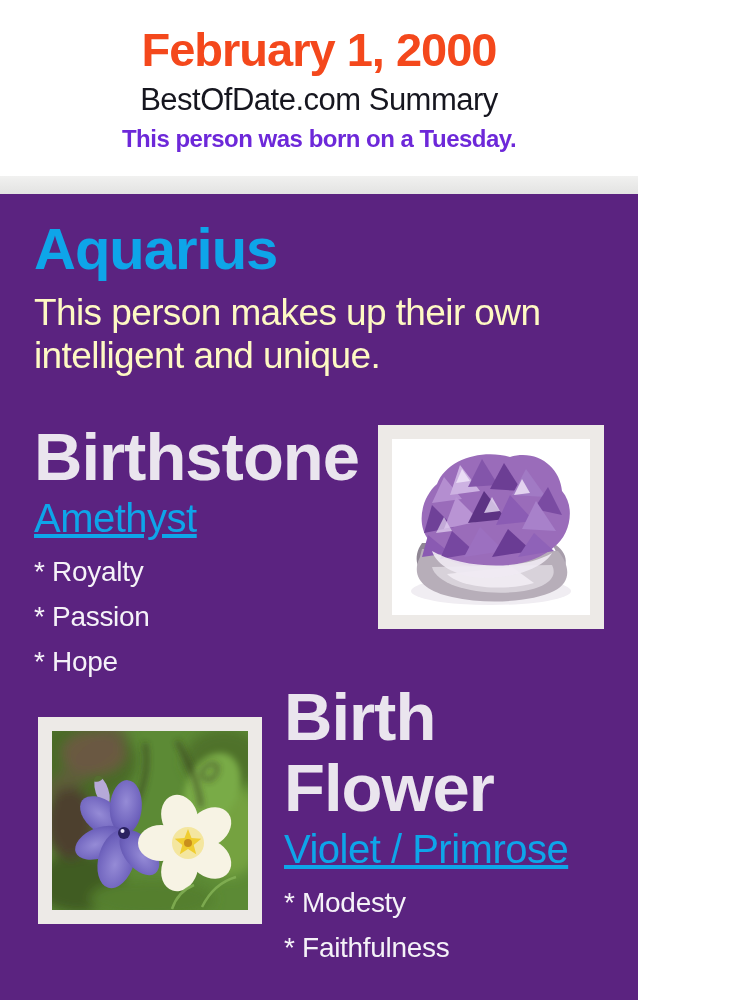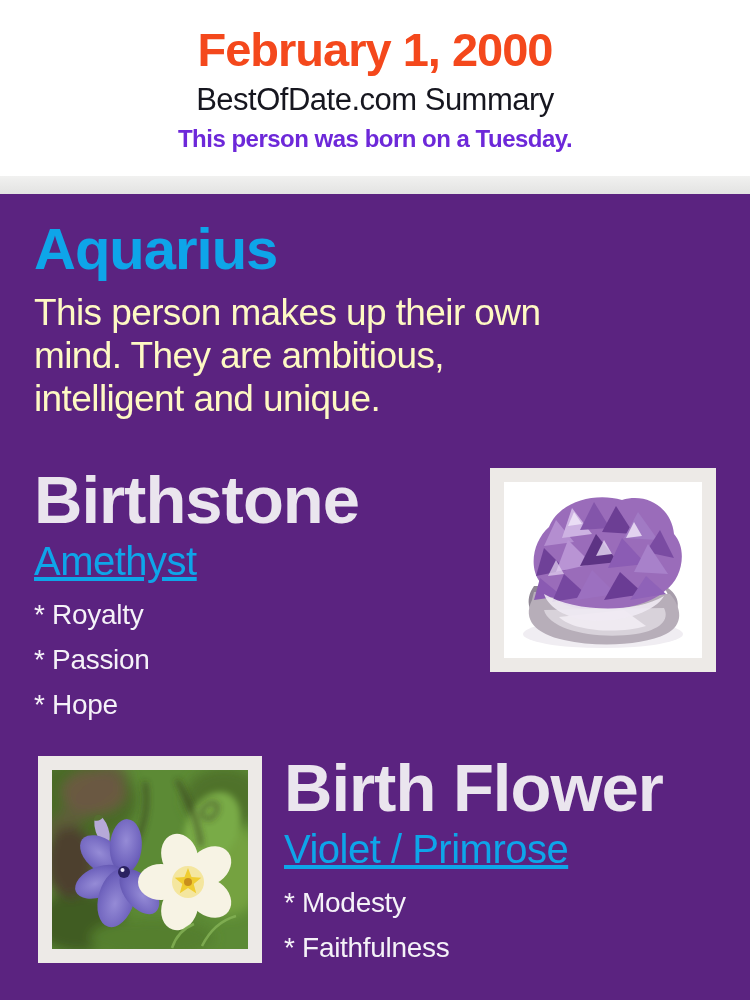--- a/index.html
+++ b/index.html
@@ -1,40 +1,40 @@
 <!DOCTYPE html>
 <html><head>
 <meta charset="utf-8">
 <style>
   * { margin:0; padding:0; box-sizing:border-box; }
   html,body { width:750px; height:1000px; }
   body { font-family:"Liberation Sans", sans-serif; background:#ffffff; overflow:hidden; }
 
-  .page { width:750px; height:1000px; display:flex; flex-direction:column; }
+  .page { width:638px; height:1000px; display:flex; flex-direction:column; }
 
   
   .header { background:#ffffff; height:176px; text-align:center; padding-top:24px; }
   .date-title { color:#f4481c; font-size:47px; font-weight:700; letter-spacing:-1px; line-height:1.1; }
   .site-subtitle { color:#16161f; font-size:31px; font-weight:400; margin-top:6px; letter-spacing:-0.5px; }
   .weekday-line { color:#6d28d9; font-size:24px; margin-top:7px; letter-spacing:-0.5px;font-weight:bold; }
 
   .divider { height:18px; background:linear-gradient(#f1f1f0, #e3e3e2); }
 
   
   .main { flex:1; background:#5b2380; color:#ffffff; padding:0 34px; }
 
   .zodiac-name { color:#0ea5e9; font-size:58px; font-weight:700; letter-spacing:-1px; margin-top:26px; line-height:1.0; }
   .zodiac-desc { margin-top:13px; font-size:37px; letter-spacing:-0.6px; line-height:43px; color:#fef9c3; font-weight:400; }
 
   .section-heading { color:#eae5ee; font-size:67px; font-weight:700; letter-spacing:-1px; line-height:1.06; }
   .section-name { color:#0ea5e9; font-size:40px; font-weight:400; letter-spacing:-0.5px; line-height:48px; margin-top:2px;text-decoration:underline; }
   .trait { color:#f5f2f8; font-size:28px; letter-spacing:-0.3px; line-height:30px; margin-top:15px; }
 
   .row-birthstone { display:flex; justify-content:space-between; align-items:flex-start; margin-top:44px; }
-  .row-flower { display:flex; align-items:flex-end; margin-top:28px; }
+  .row-flower { display:flex; align-items:center; }
 
   .photo-frame { background:#edeae7; padding:14px; flex-shrink:0; }
   .amethyst-frame { width:226px; height:204px; margin-top:4px; }
   .flower-frame { width:224px; height:207px; margin-left:4px; }
   .photo-frame svg { display:block; width:100%; height:100%; }
 
   .flower-text { margin-left:22px; margin-top:4px; }
   .flower-text .trait:first-of-type { margin-top:17px; }
   .birthstone-text .trait:first-of-type { margin-top:10px; }
 </style>
@@ -49,21 +49,20 @@
     <div class="weekday-line">This person was born on a Tuesday.</div>
   </div>
 
   <div class="divider"></div>
 
   <div class="main">
 
     <div class="zodiac-name">Aquarius</div>
     <div class="zodiac-desc">
       <div>This person makes up their own</div>
-      <div>mind. They are ambitious,</div>
       <div>intelligent and unique.</div>
     </div>
 
     <div class="row-birthstone">
       <div class="birthstone-text">
         <div class="section-heading">Birthstone</div>
         <div class="section-name">Amethyst</div>
         <div class="trait">* Royalty</div>
         <div class="trait">* Passion</div>
         <div class="trait">* Hope</div>

